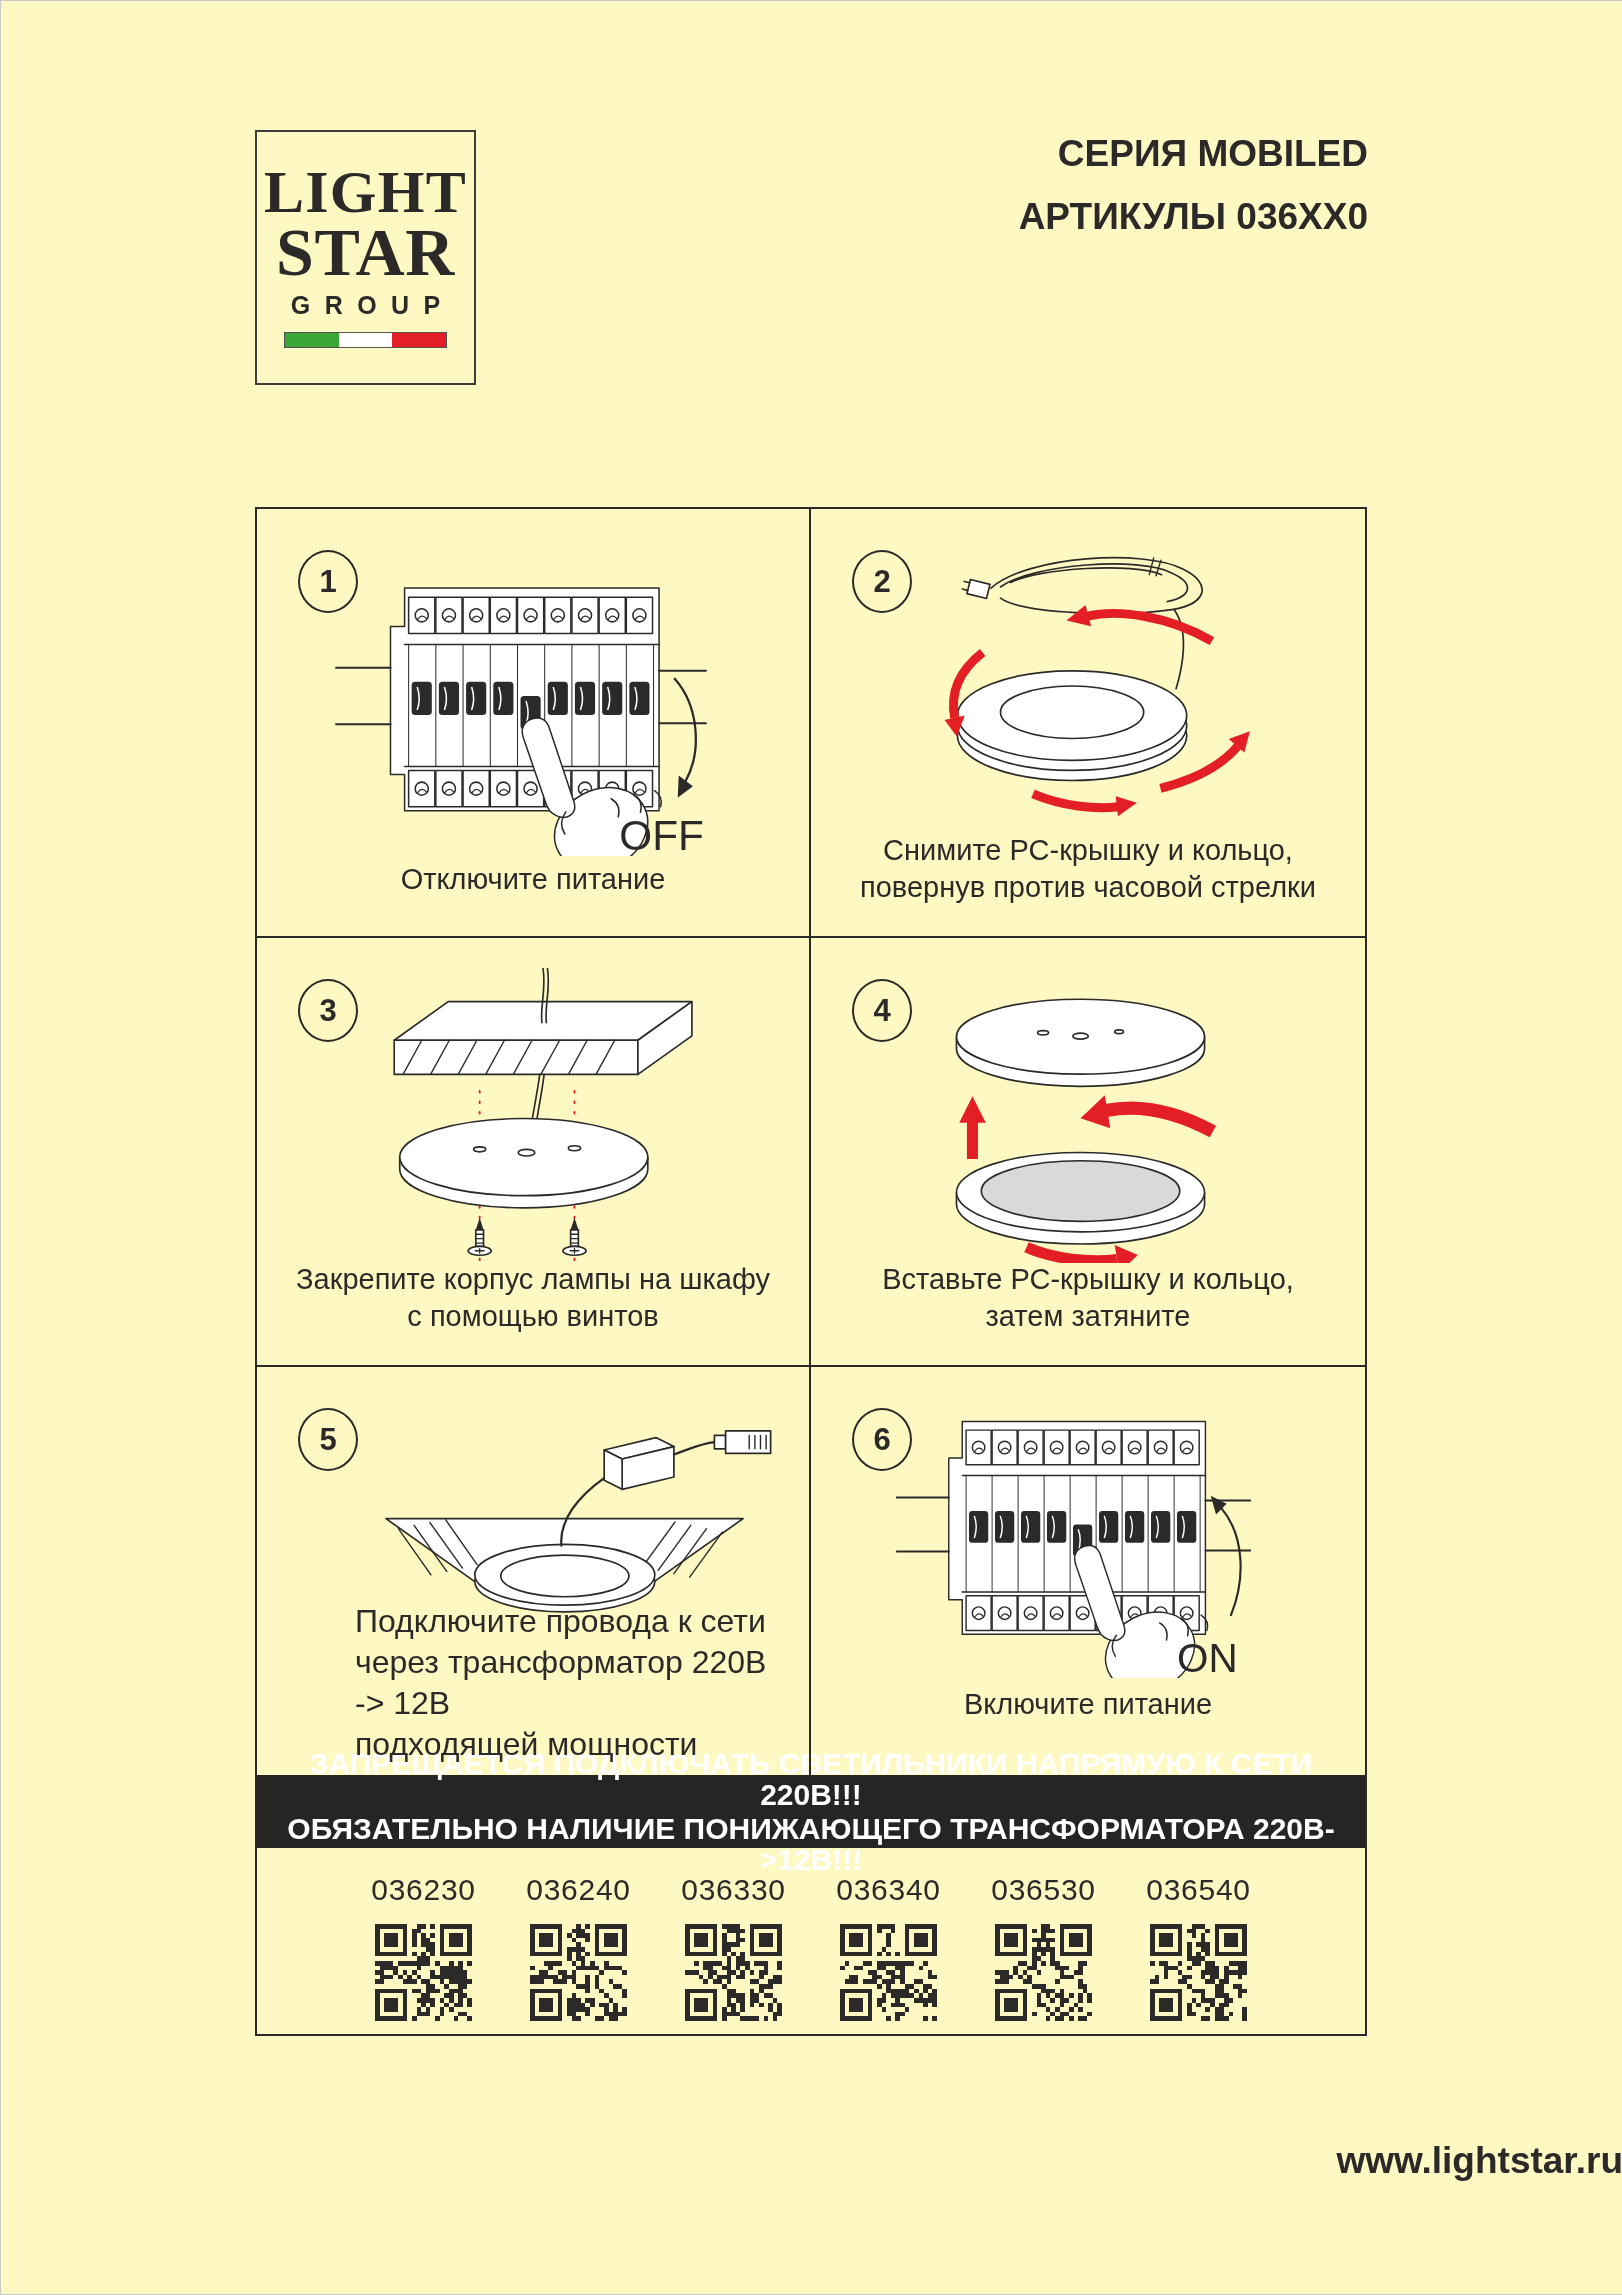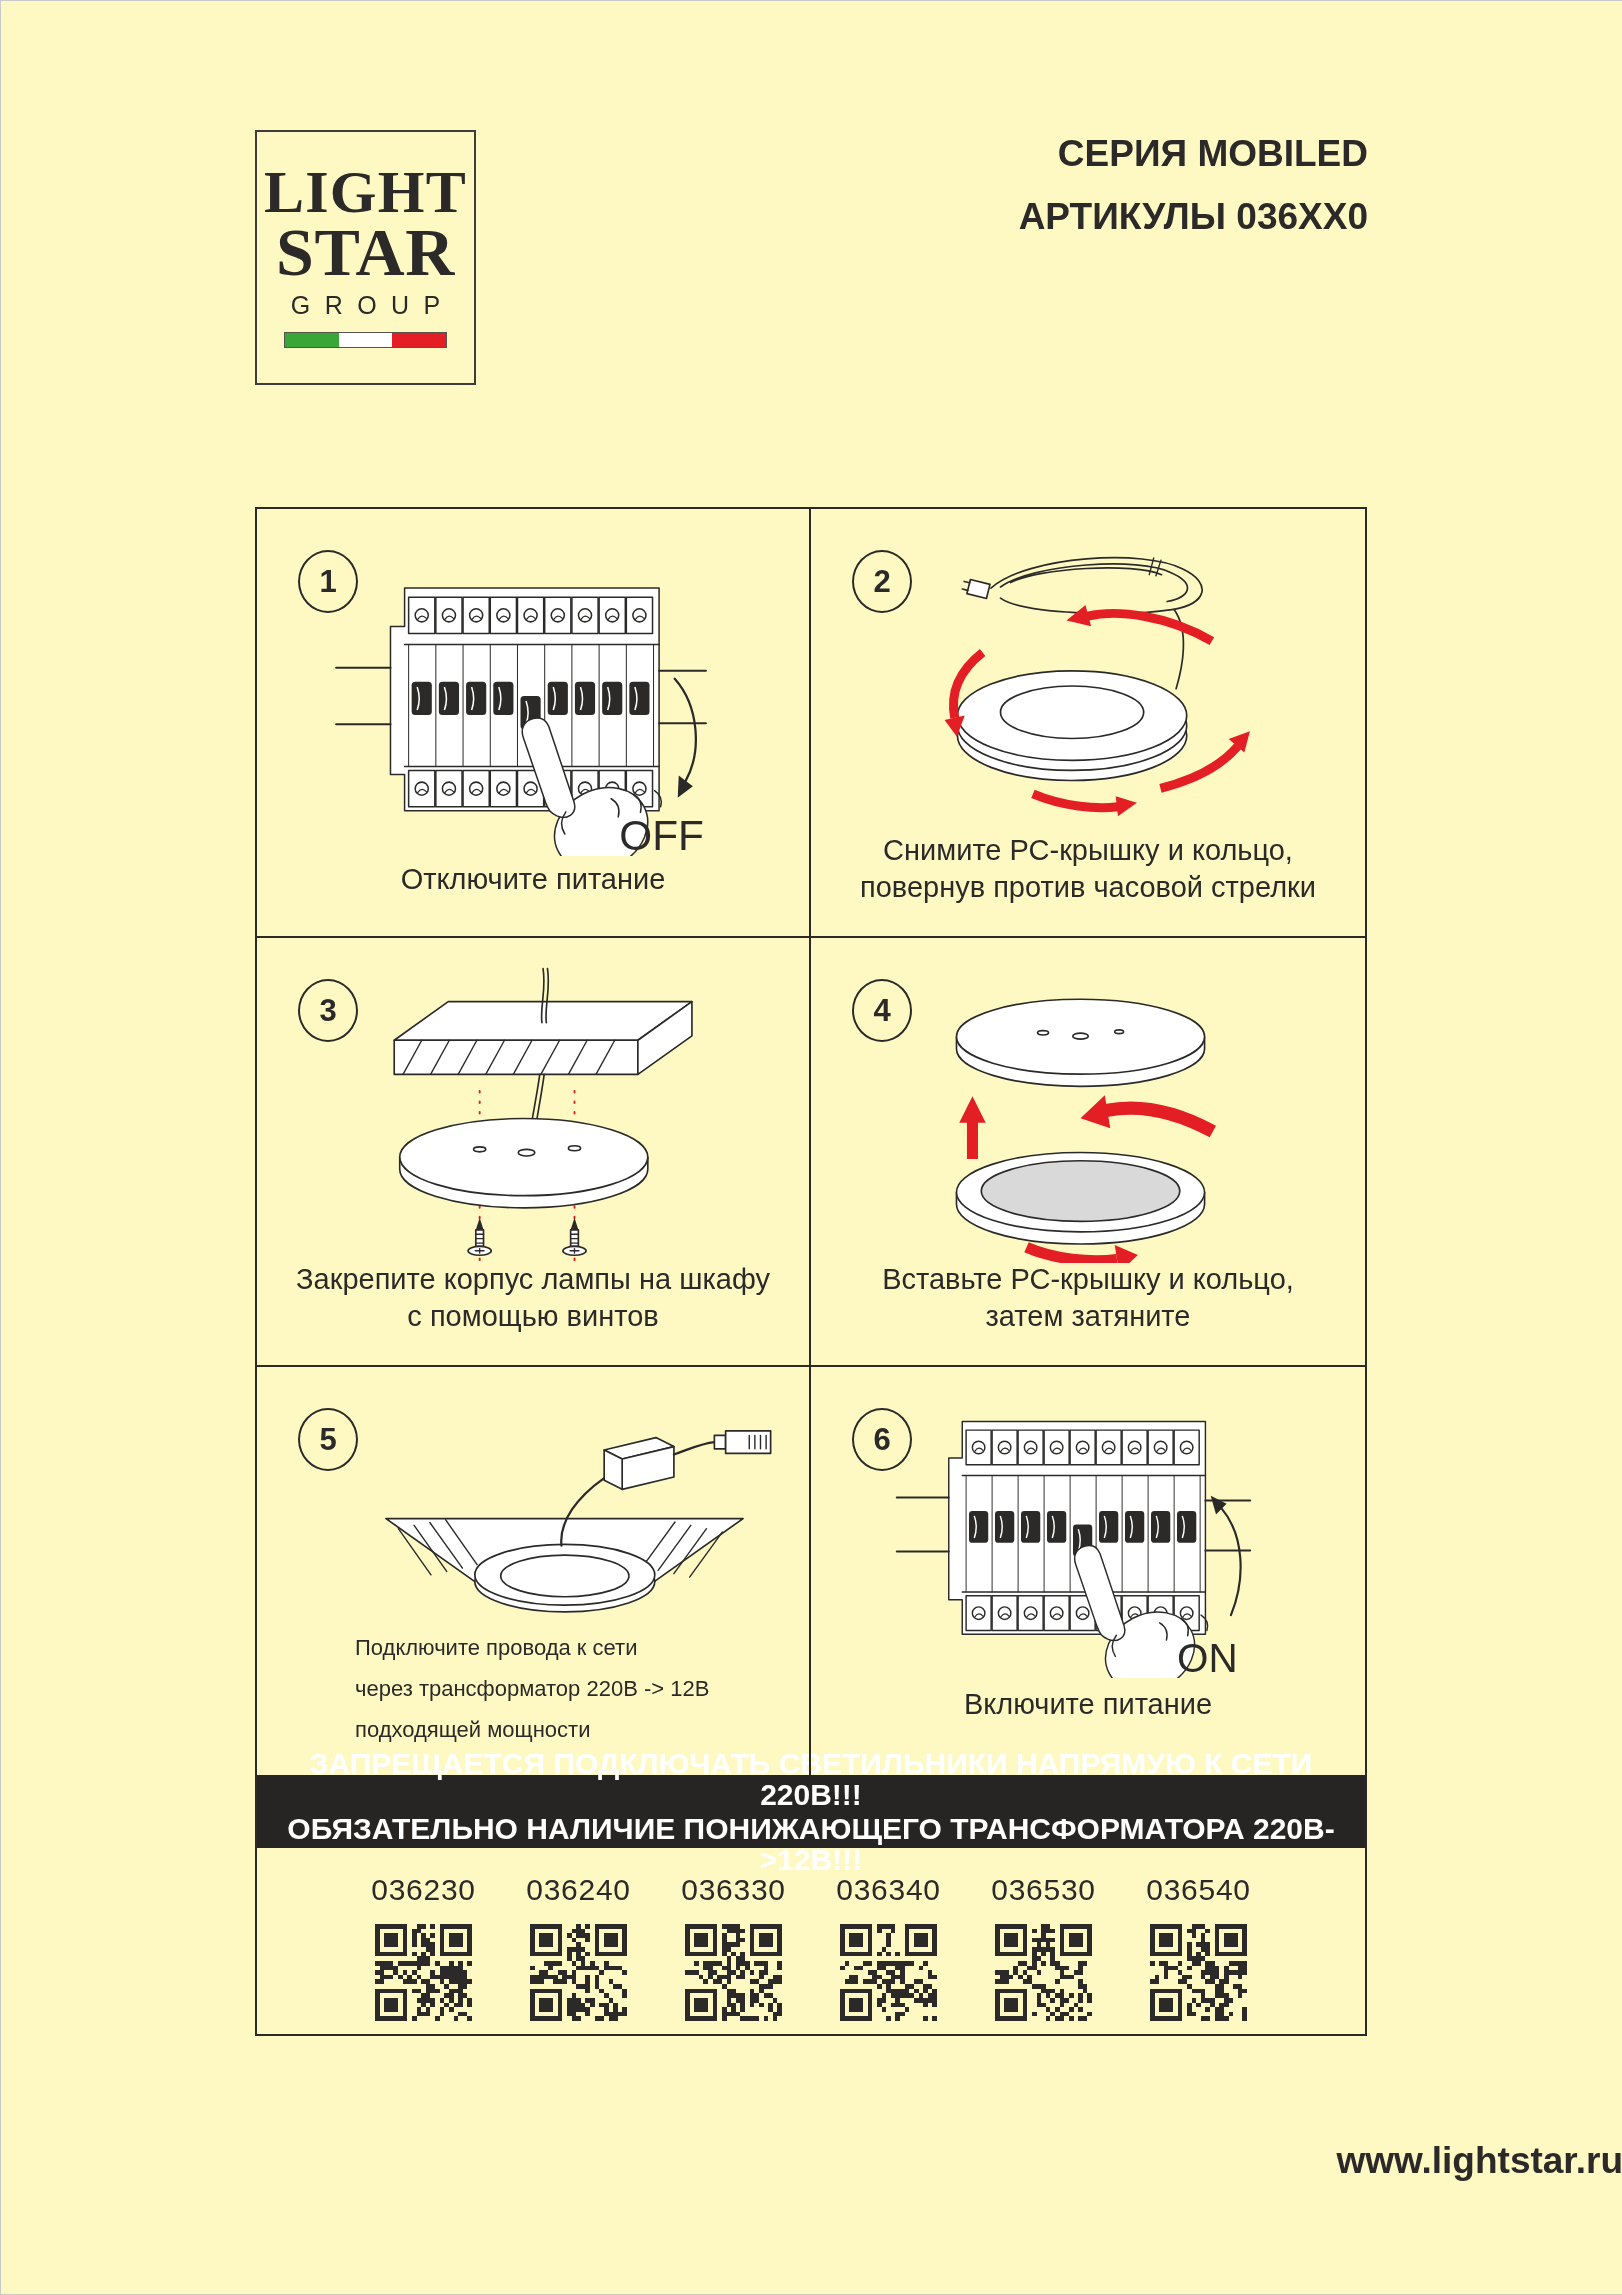--- a/index.html
+++ b/index.html
@@ -7,21 +7,21 @@
         outline:1.3px solid var(--page-border,#c9c9c9);outline-offset:-1.3px;
         font-family:"Liberation Sans",sans-serif;color:var(--ink,#2b2a29);overflow:hidden;}
 
   
   .logo-box{position:absolute;left:255px;top:130px;width:221px;height:255px;
             border:2px solid #3d3d3b;box-sizing:border-box;text-align:center;
             font-family:"Liberation Serif",serif;}
   .logo-light{margin-top:33px;font-size:60px;line-height:54px;font-weight:700;letter-spacing:1.3px;}
   .logo-star{font-size:68px;line-height:67px;font-weight:700;letter-spacing:0.7px;}
   .logo-group{margin-top:5.2px;font-family:"Liberation Sans",sans-serif;font-size:25px;
-              letter-spacing:14.4px;padding-left:14.4px;font-weight:400;}
+              letter-spacing:14.4px;padding-left:14.4px;font-weight:700;}
   .flag{margin:11.8px auto 0;width:161px;height:14.4px;border:1.3px solid #55534e;display:flex;box-sizing:content-box;}
   .flag span{flex:1;}
 
   
   .header-right{position:absolute;right:255px;top:122px;text-align:right;font-weight:700;}
   .series div{font-size:37px;line-height:63px;}
   .instr{margin-top:35px;}
   .instr div{font-size:40px;line-height:63px;letter-spacing:2.6px;}
 
   
@@ -32,21 +32,21 @@
   .r12{height:429px;border-bottom:2px solid var(--ink,#2b2a29);}
   .r3{height:408px;}
   .cleft{border-right:2px solid var(--ink,#2b2a29);}
 
   .badge{position:absolute;left:41px;top:41px;width:56px;height:59px;border:2.3px solid var(--ink,#2b2a29);
          border-radius:50%;display:flex;align-items:center;justify-content:center;
          font-size:31px;font-weight:700;}
   .caption{position:absolute;left:0;right:0;text-align:center;font-size:29px;line-height:37px;}
   .cap1{bottom:38px;}
   .cap2,.cap3,.cap4{bottom:30px;}
-  .cap5{bottom:25px;left:98px;right:26px;text-align:left;font-size:22px;line-height:41px;}
+  .cap5{bottom:10px;left:98px;right:26px;text-align:left;font-size:32px;line-height:41px;}
   .cap6{bottom:52px;}
 
   .illu{position:absolute;}
   .s1{left:72px;top:65px;width:383px;}
   .s2{left:43px;top:11.8px;width:425px;}
   .s3{left:49px;top:14.4px;width:419px;}
   .s4{left:49px;top:16.4px;width:419px;}
   .s5{left:39px;top:29.4px;width:478px;}
   .s6{left:79px;top:41px;width:366px;}
 

